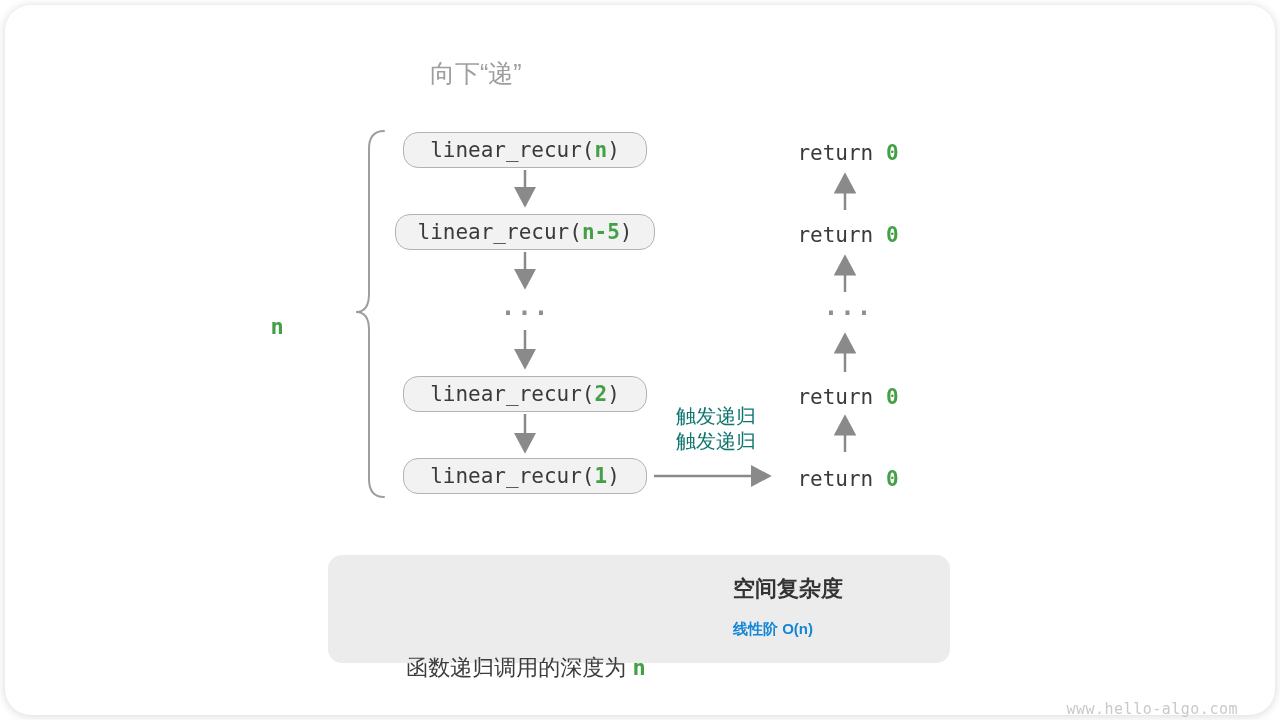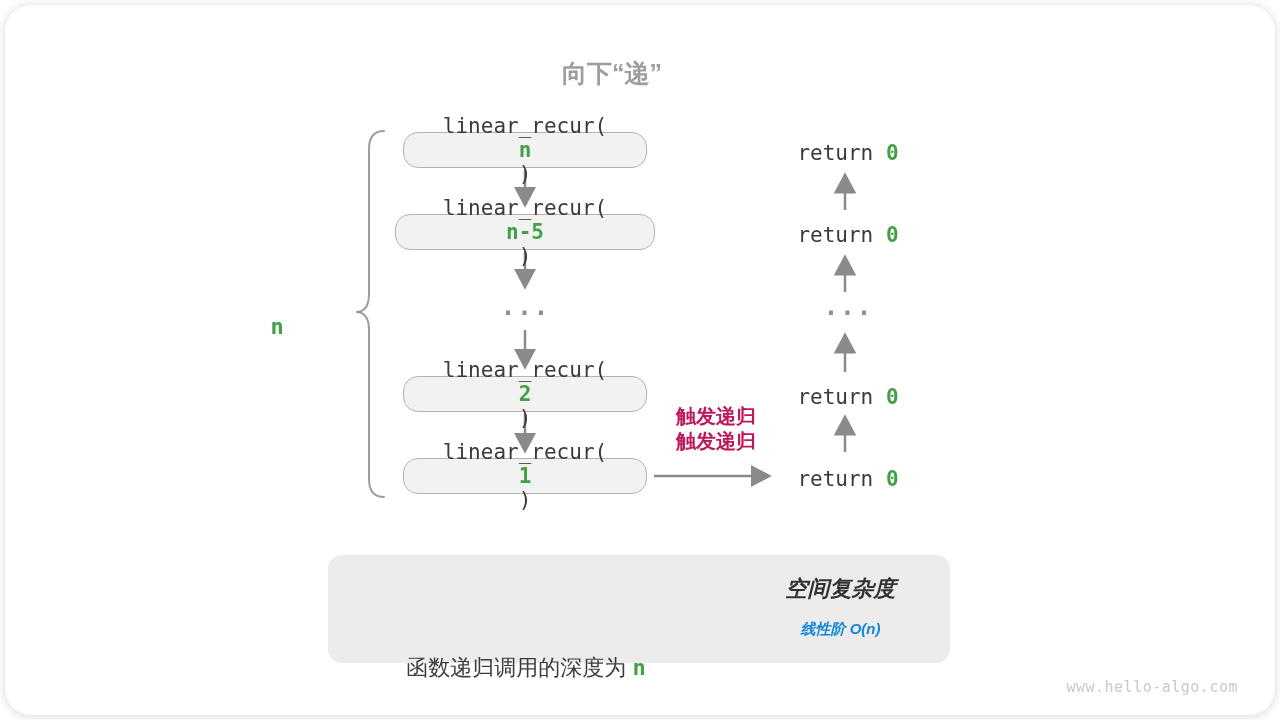--- a/index.html
+++ b/index.html
@@ -8,57 +8,57 @@
   .canvas { position: relative; width: 1280px; height: 720px; overflow: hidden; }
   .card {
     position: absolute; left: 5px; top: 5px; right: 5px; bottom: 5px;
     background: #ffffff; border-radius: 26px;
     box-shadow: 0 1px 10px rgba(0,0,0,0.16);
   }
   .abs { position: absolute; }
   .mono { font-family: "DejaVu Sans Mono", "Liberation Mono", monospace; }
   .green { color: #43a047; font-weight: bold; }
   .col-header {
-    top: 56px; width: 232px; height: 34px; text-align: right;
-    font-size: 25px; font-weight: bold; color: #9e9e9e; line-height: 34px;
+    top: 56px; width: 232px; height: 34px; text-align: left;
+    font-size: 25px; font-weight: normal; color: #9e9e9e; line-height: 34px;
   }
   .call-box {
     height: 36px; background: #f2f2f2; border: 1.5px solid #b3b3b3;
     border-radius: 15px; display: flex; align-items: center; justify-content: center;
-    font-size: 21px; color: #3a3a3a; white-space: pre; flex-direction: column;
+    font-size: 21px; color: #3a3a3a; white-space: pre;
   }
   .return-row {
     width: 140px; height: 30px; display: flex; align-items: flex-end; justify-content: center;
     font-size: 21px; color: #3a3a3a; white-space: pre;
   }
   .ellipsis {
     width: 245px; height: 30px; text-align: center;
     font-size: 24px; font-weight: bold; color: #8f8f8f; letter-spacing: 2px; line-height: 26px;
   }
   .depth-label { left: 212px; top: 279px; width: 130px; text-align: center;
     font-size: 24px; color: #424242; }
   .depth-value { left: 212px; top: 314px; width: 130px; text-align: center;
     font-size: 22px; }
   .trigger-label { left: 648px; top: 404px; width: 136px; text-align: center;
-    font-size: 20px; font-weight: bold; color: #be185d; line-height: 25px; }
+    font-size: 20px; font-weight: normal; color: #0f766e; line-height: 25px; }
   .summary-box {
     left: 328px; top: 555px; width: 622px; height: 108px;
     background: #ececec; border-radius: 14px;
   }
   .summary-left {
     position: absolute; left: 22px; top: 15px; width: 352px; text-align: center;
     font-size: 22px; color: #3c3c3c; line-height: 39px; white-space: pre;
   }
   .summary-right {
-    position: absolute; left: 405px; top: 14px; width: 215px; text-align: center; line-height: 40px; font-style: italic;
+    position: absolute; left: 405px; top: 14px; width: 215px; line-height: 40px;
   }
   .summary-right .title { font-size: 22px; font-weight: bold; color: #333333; }
   .summary-right .value { font-size: 15px; font-weight: bold; color: #1287d8; }
   .watermark {
-    right: 42px; top: 678px; font-size: 15px; color: #c9c9c9; letter-spacing: 0.5px;
+    right: 42px; top: 700px; font-size: 15px; color: #c9c9c9; letter-spacing: 0.5px;
   }
   svg.overlay { position: absolute; left: 0; top: 0; pointer-events: none; }
 </style>
 </head>
 <body>
 
 <div class="canvas">
   <div class="card"></div>
 
   <svg class="overlay" width="1280" height="720" viewBox="0 0 1280 720">

